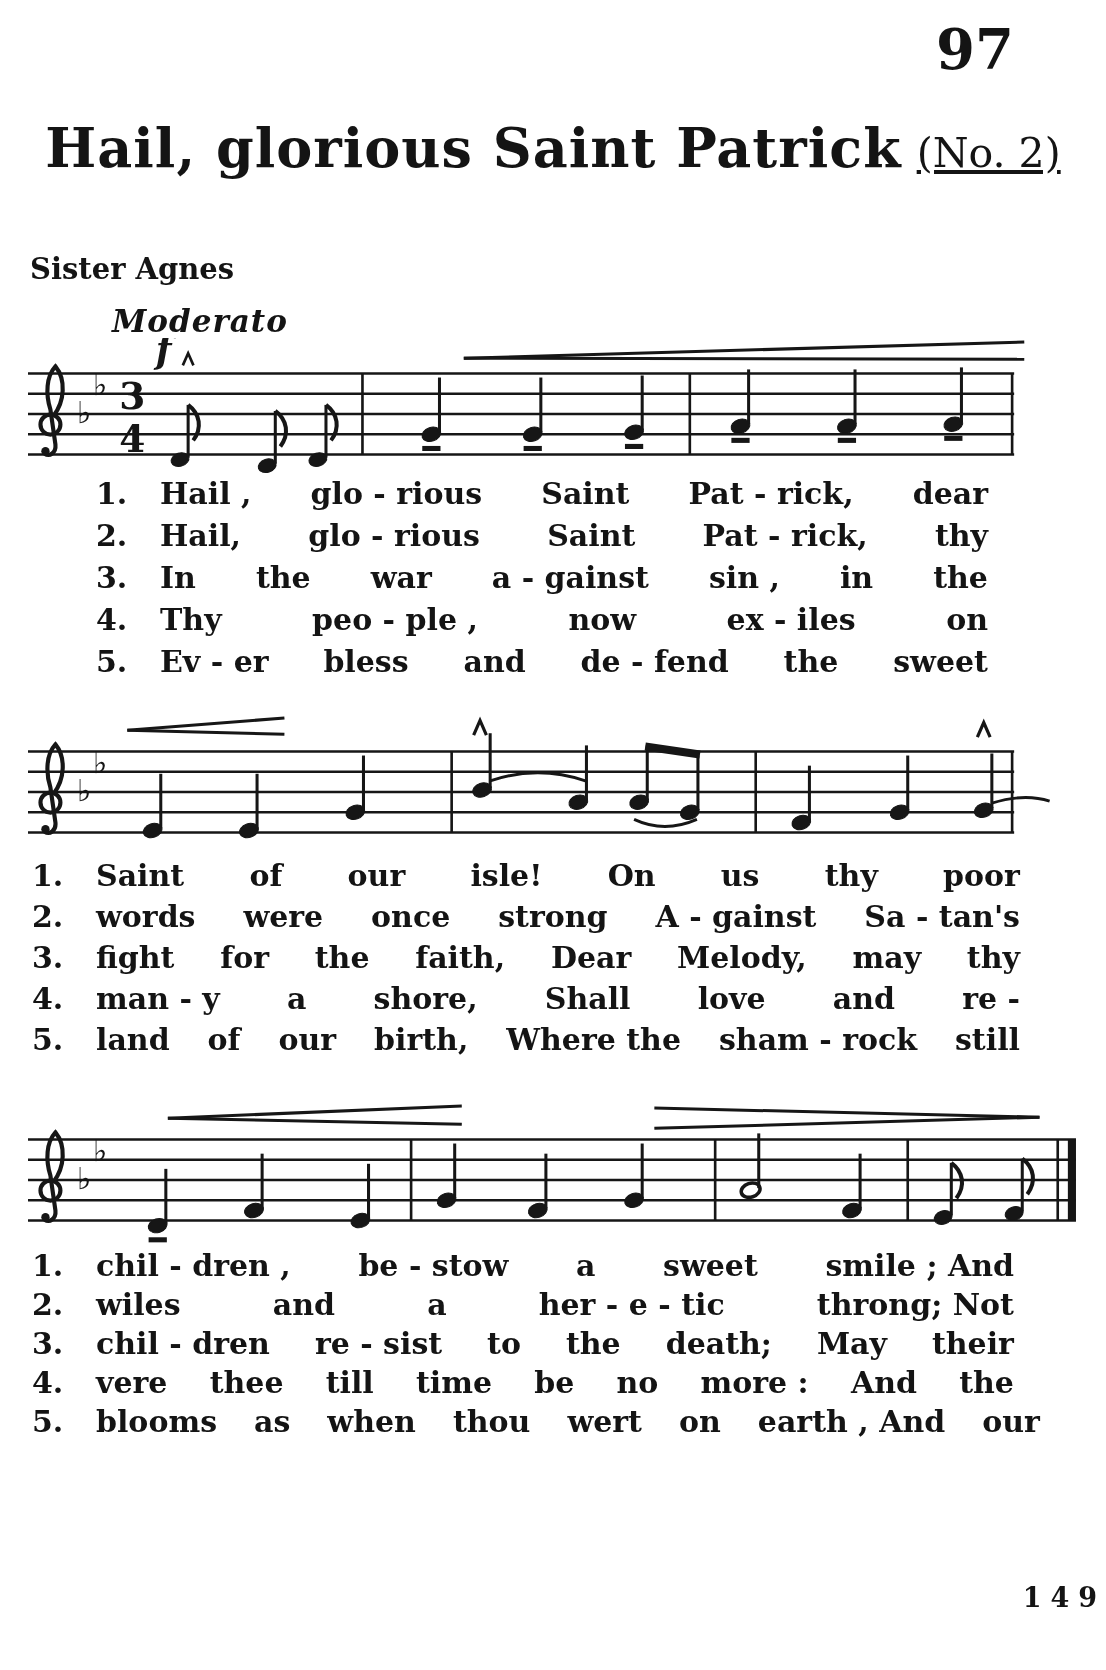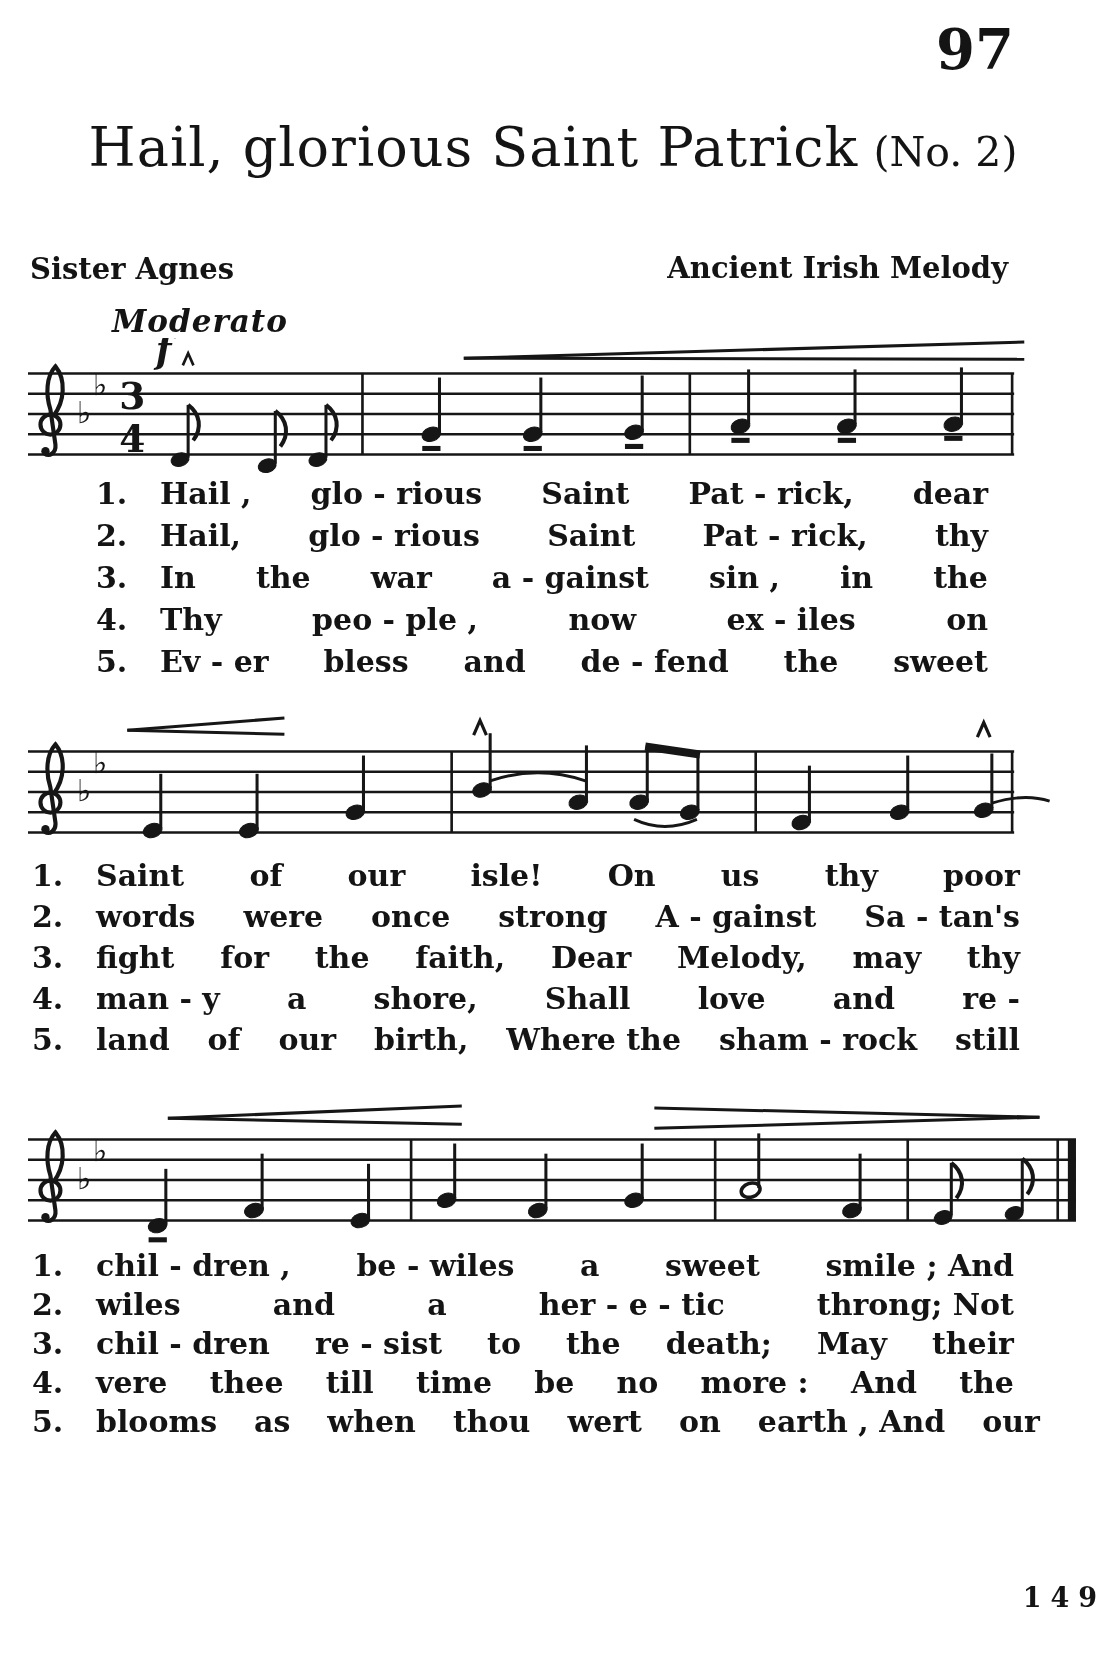--- a/index.html
+++ b/index.html
@@ -9,22 +9,22 @@
     font-family:"DejaVu Serif", serif;
   }
   .abs{position:absolute;}
   
   .hdr-center{left:0;right:0;top:20px;text-align:center;line-height:1.15;}
   .section{font-size:31px;font-weight:bold;letter-spacing:2px;}
   .subsection{font-size:29px;font-weight:bold;font-style:italic;letter-spacing:1px;}
   .hymn-number{right:92px;top:16px;font-size:56px;font-weight:bold;text-align:center;}
   
   .title-row{left:0;right:0;top:116px;text-align:center;white-space:nowrap;}
-  .title-main{font-size:54px;font-weight:normal;letter-spacing:1px;}
-  .title-suffix{font-size:41px;font-weight:normal;margin-left:10px;}
+  .title-main{font-size:54px;font-weight:bold;letter-spacing:1px;}
+  .title-suffix{font-size:41px;font-weight:normal;margin-left:10px;text-decoration:underline;}
   
   .author{left:30px;top:252px;font-size:29px;font-weight:bold;}
   .credit-right{right:98px;top:250px;text-align:center;line-height:37px;font-size:29px;font-weight:bold;}
   .tempo{left:112px;top:303px;font-size:31px;font-weight:bold;font-style:italic;letter-spacing:1px;text-align:right;}
   
   .staff-svg{left:25px;width:1056px;height:150px;display:block;}
   
   .lyric-block{line-height:31px;}
   .lyric-line{display:flex;align-items:baseline;font-weight:bold;font-size:30px;}
   .b1 .lyric-line{margin-bottom:11px;}
@@ -69,21 +69,20 @@
 </div>
 <div class="abs hymn-number">97</div>
 
 <div class="abs title-row">
   <span class="title-main">Hail, glorious Saint Patrick</span>
   <span class="title-suffix">(No. 2)</span>
 </div>
 
 <div class="abs author">Sister Agnes</div>
 <div class="abs credit-right">
-  <div>Ancient Irish Melody</div>
 </div>
 <div class="abs tempo">Moderato</div>
 
 <svg class="abs staff-svg" style="top:338px" viewBox="0 0 1040 148">
   <g stroke="#161616" stroke-width="2.6">
     <line x1="2" y1="35" x2="975" y2="35"></line>
     <line x1="2" y1="55" x2="975" y2="55"></line>
     <line x1="2" y1="75" x2="975" y2="75"></line>
     <line x1="2" y1="95" x2="975" y2="95"></line>
     <line x1="2" y1="115" x2="975" y2="115"></line>
@@ -312,21 +311,21 @@
   <use href="#qn" transform="translate(815,105)"></use>
   <use href="#en" transform="translate(905,112)"></use>
   <use href="#en" transform="translate(975,108)"></use>
 </svg>
 
 <div class="abs lyric-block b3" style="left:32px;right:92px;top:1250px">
   <div class="lyric-line">
     <span class="vnum">1.</span>
     <span class="tokens">
         <span class="tok">chil - dren ,</span>
-        <span class="tok">be - wiles</span>
+        <span class="tok">be - stow</span>
         <span class="tok">a</span>
         <span class="tok">sweet</span>
         <span class="tok">smile ; And</span>
       </span>
   </div>
   <div class="lyric-line">
     <span class="vnum">2.</span>
     <span class="tokens">
         <span class="tok">wiles</span>
         <span class="tok">and</span>

